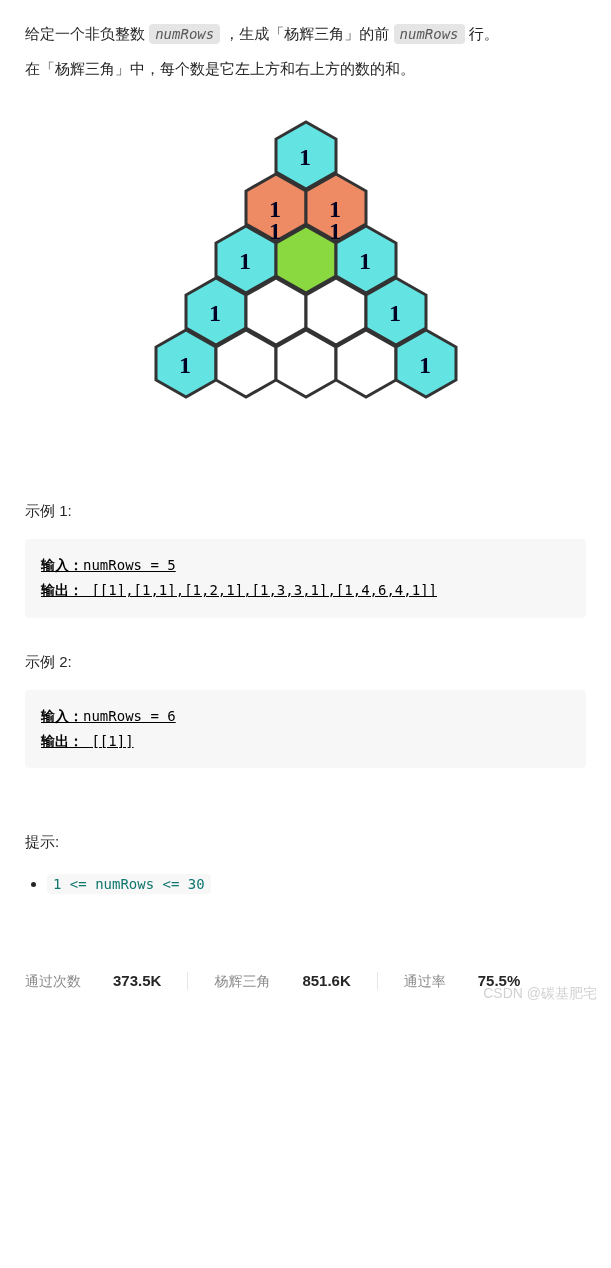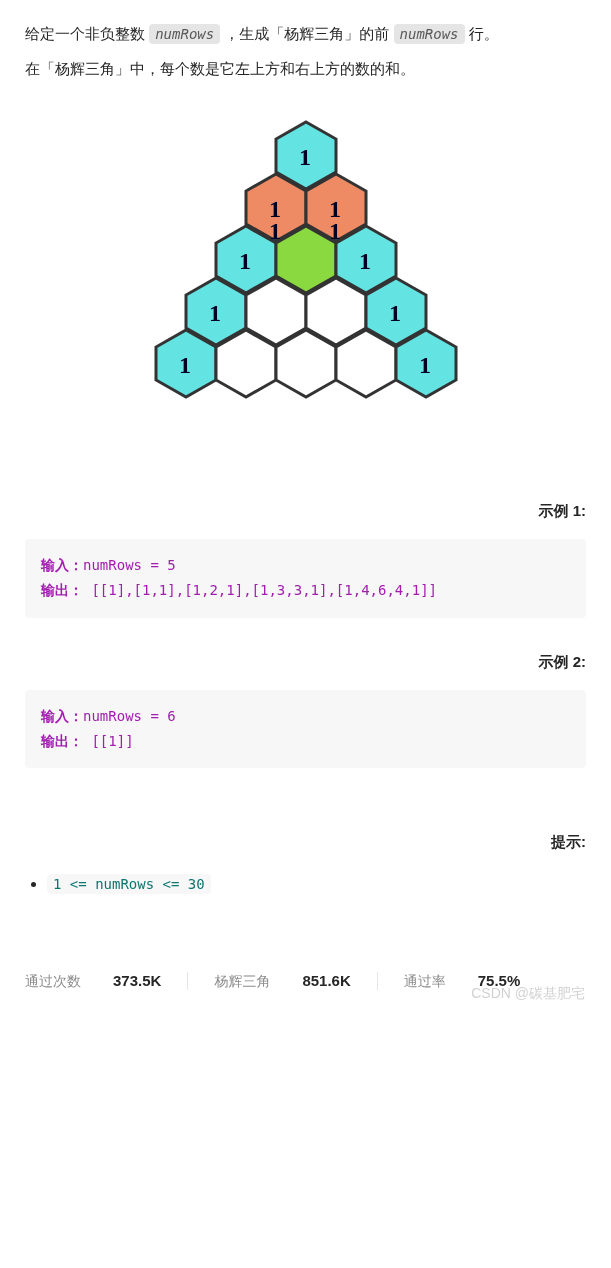--- a/index.html
+++ b/index.html
@@ -21,31 +21,32 @@
       font-size: 14px;
       color: #595959;
       font-style: italic;
     }
     .diagram-wrap {
       margin: 35px 0 40px 0;
       display: flex;
       justify-content: center;
     }
     .diagram { width: 340px; height: 340px; }
-    h3.section-title { font-weight: 700; font-size: 15px; margin: 30px 0 15px; text-align: right; }
+    h3.section-title { font-weight: 400; font-size: 15px; margin: 30px 0 15px; }
     pre.example-block {
       background: #f7f7f7;
       border-radius: 4px;
       padding: 14px 16px;
       font-family: Menlo, Consolas, monospace;
       font-size: 14px;
-      color: #a21caf;
+      color: #000000;
       line-height: 1.8;
       white-space: pre-wrap;
       word-break: break-all;
+      text-decoration: underline;
     }
     pre.example-block .label { font-weight: 700; font-family: -apple-system, "Microsoft YaHei", sans-serif; }
     ul.constraints { list-style: disc; padding-left: 22px; margin-top: 14px; }
     ul.constraints li { margin: 6px 0; }
     code.constraint {
       background: #f7f7f7;
       border-radius: 4px;
       padding: 2px 6px;
       font-family: Menlo, Consolas, monospace;
       font-size: 14px;
@@ -57,21 +58,21 @@
       margin-top: 70px;
       color: #8c8c8c;
       font-size: 14px;
       gap: 8px;
     }
     .stat { display: flex; align-items: baseline; gap: 8px; }
     .stat .val { font-weight: 700; color: #262626; font-size: 15px; margin-left: 24px; }
     .divider { width: 1px; height: 18px; background: #e6e6e6; margin: 0 18px; }
     .watermark {
       position: absolute;
-      right: 26px;
+      right: 14px;
       bottom: 8px;
       color: rgba(120,120,120,0.35);
       font-size: 14px;
       pointer-events: none;
       margin-left: 32px;
     }
     .hex { stroke:#333; stroke-width:3; }
     .hex.cyan { fill:#64e3e3; }
     .hex.orange { fill:#ee8b64; }
     .hex.green { fill:#8bd940; }

